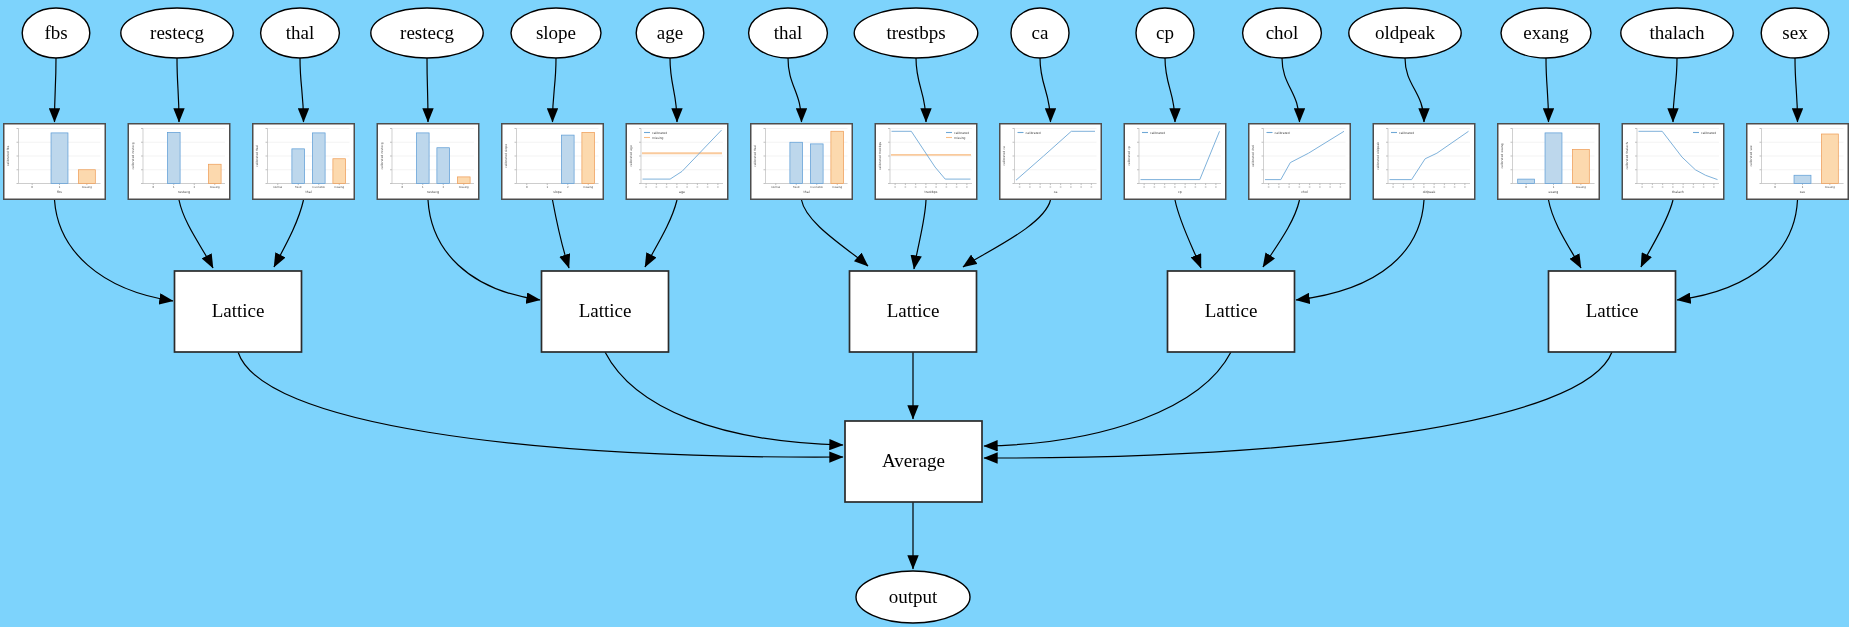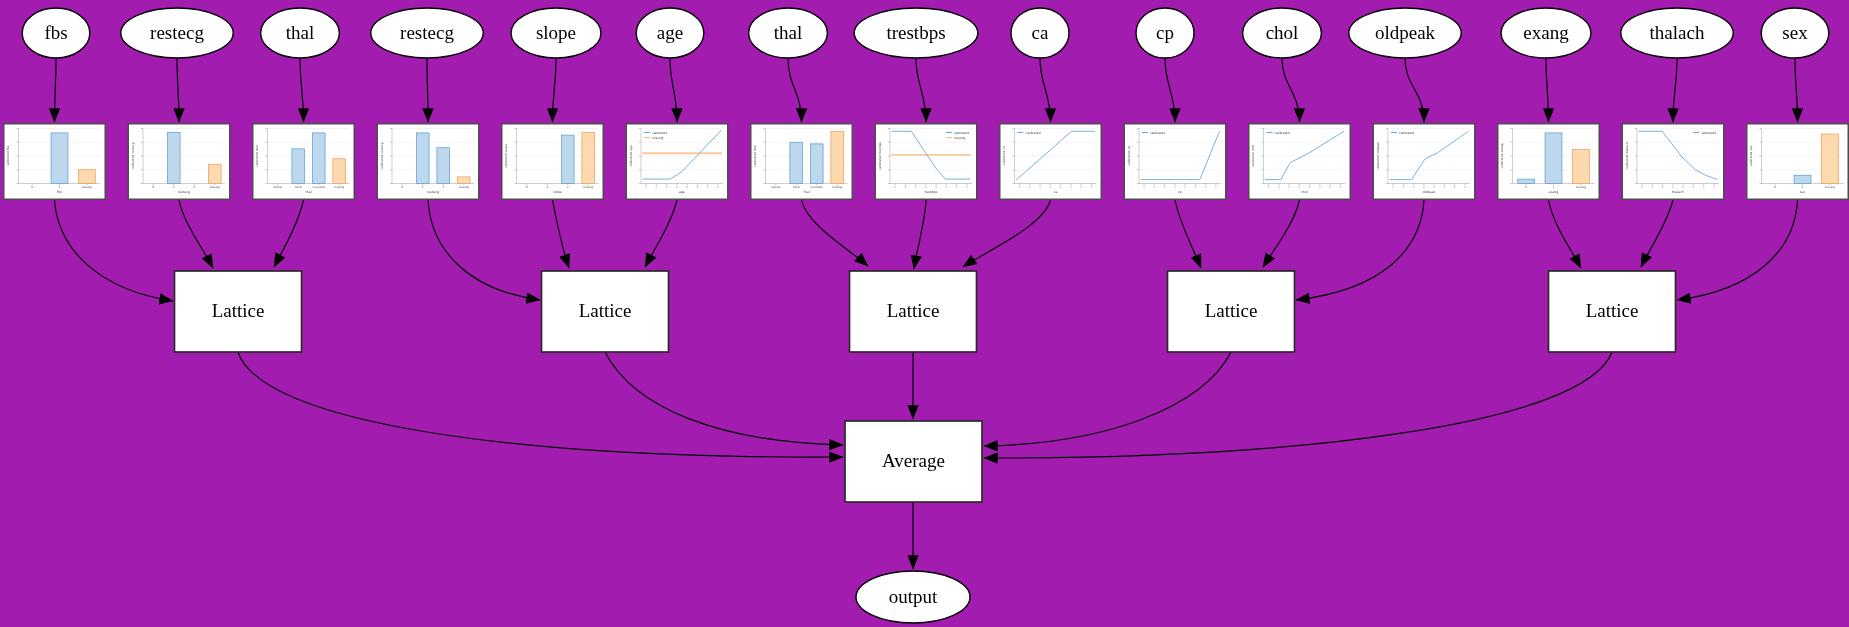--- a/index.html
+++ b/index.html
@@ -1,16 +1,16 @@
 <!DOCTYPE html>
 <html><head>
 <meta charset="utf-8">
 <style>
   html,body{margin:0;padding:0;background:#fff;}
-  .canvas{position:relative;width:1849px;height:627px;background:#a21caf;overflow:hidden;
+  .canvas{position:relative;width:1849px;height:627px;background:#7dd3fc;overflow:hidden;
           font-family:"Liberation Serif","DejaVu Serif",serif;}
   svg{display:block;}
   text{user-select:none;}
   .node-label{font-family:"Liberation Serif","DejaVu Serif",serif;font-size:19px;fill:#000;}
   .tiny{font-family:"DejaVu Sans","Liberation Sans",sans-serif;fill:#444;}
 </style>
 </head>
 <body>
 
 <div class="canvas">

